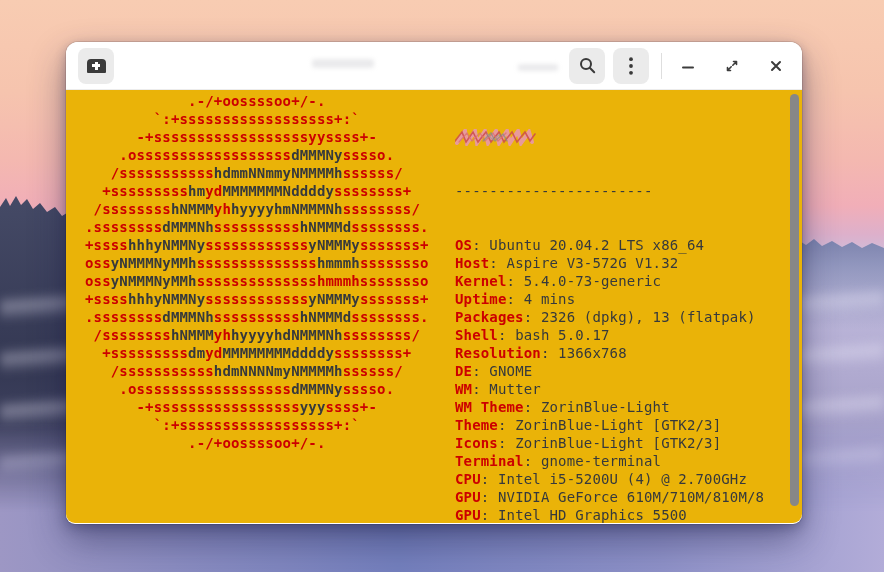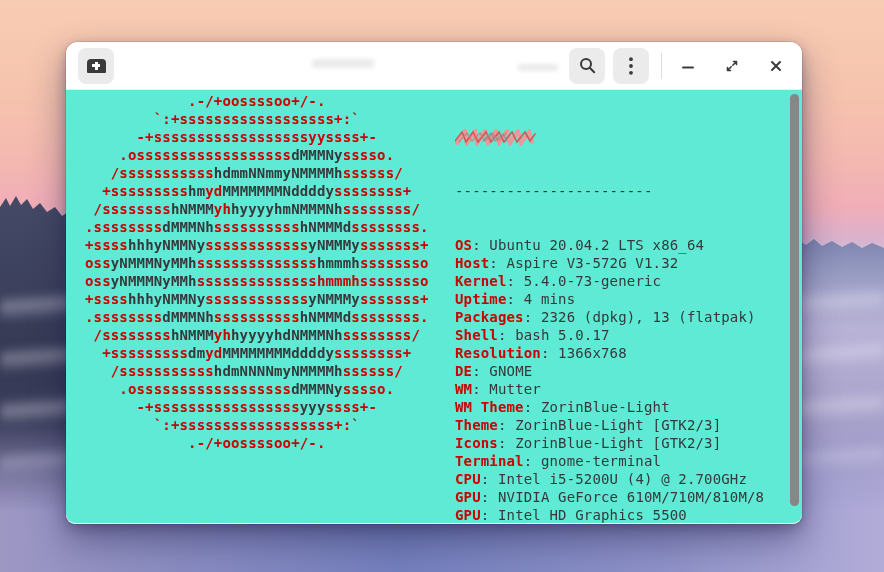--- a/index.html
+++ b/index.html
@@ -39,21 +39,21 @@
     border-radius:3px;}
   .smudge.a{left:246px;top:17px;width:62px;height:9px;}
   .smudge.b{left:452px;top:22px;width:40px;height:7px;}
   
   .tabshape{position:relative;width:19px;height:14px;background:#3b3b3b;
     border-radius:4px 4px 1px 1px;}
   .tabshape::before,.tabshape::after{content:"";position:absolute;background:#fff;}
   .tabshape::before{left:8px;top:3px;width:3px;height:8px;}
   .tabshape::after{left:5.5px;top:5.5px;width:8px;height:3px;}
   
-  .terminal{position:relative;height:433px;background:#5eead4;
+  .terminal{position:relative;height:433px;background:#eab308;
     border-radius:0 0 9px 9px;overflow:hidden;padding-left:6px;}
   .mono{font-family:"DejaVu Sans Mono","Liberation Mono",monospace;
     font-size:14px;line-height:18px;letter-spacing:0.16px;}
   pre.ascii{position:absolute;left:19px;top:2px;margin:0;font-weight:bold;
     white-space:pre;}
   .r{color:#cc0000;} .d{color:#36393c;}
   .info{position:absolute;left:389px;top:2px;color:#36393c;white-space:pre;}
   .info .line{height:18px;}
   .title-line{height:18px;display:flex;align-items:center;}
   .lbl{color:#cc0000;font-weight:bold;}

